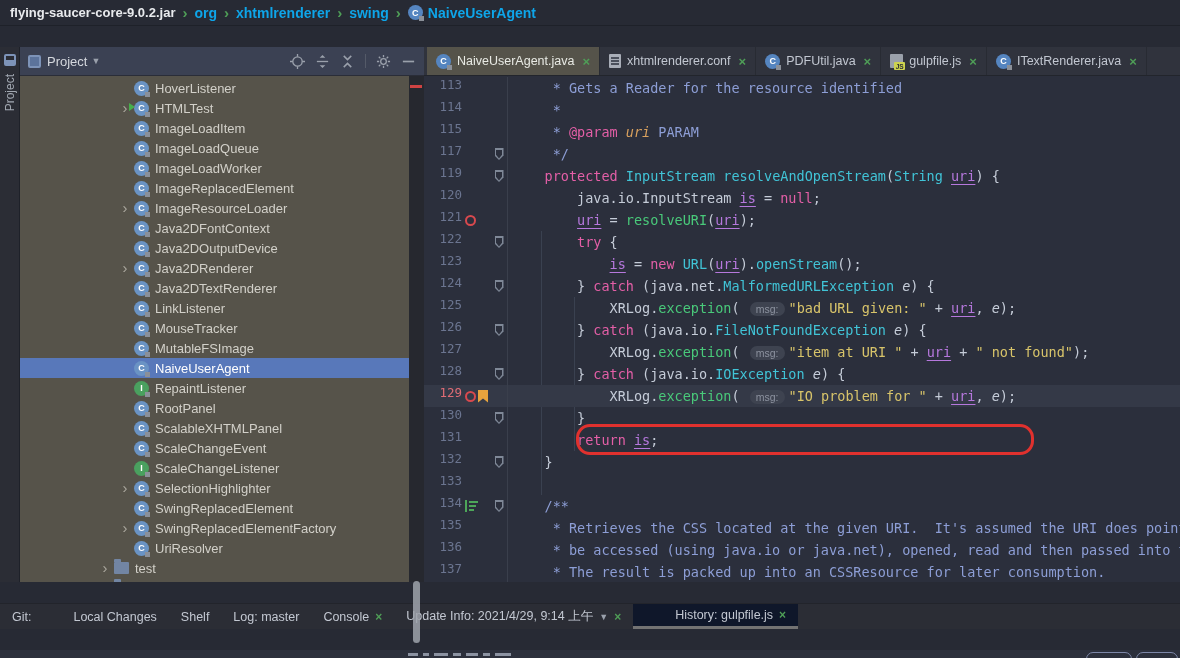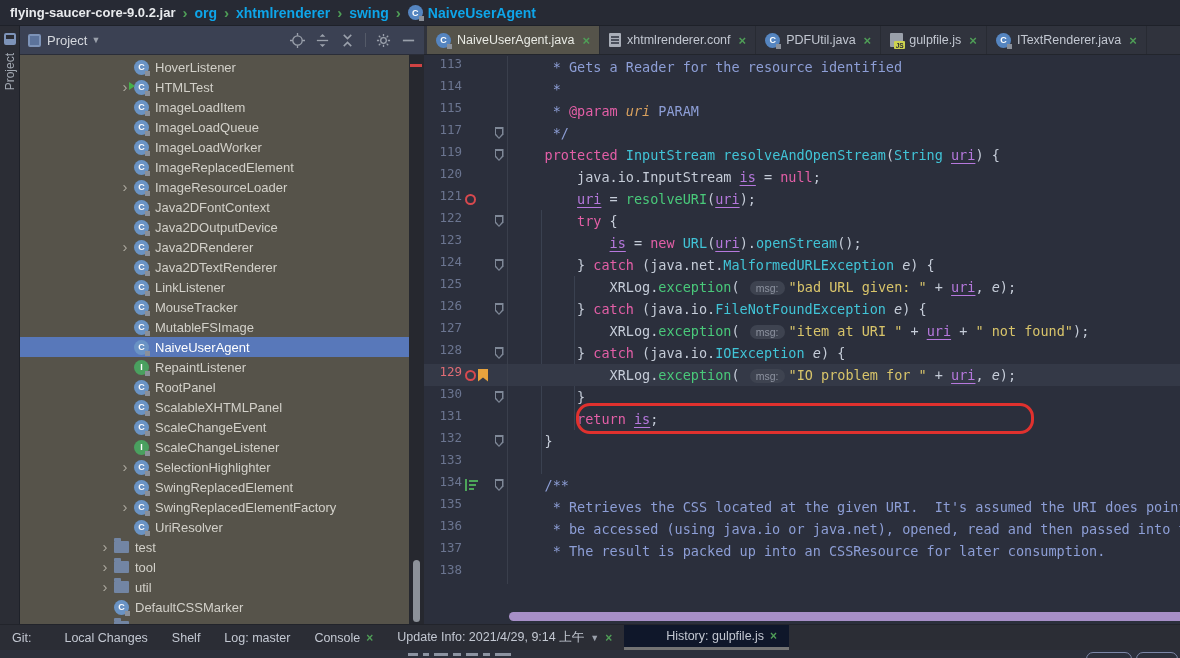--- a/index.html
+++ b/index.html
@@ -1,18 +1,18 @@
 <!DOCTYPE html>
 <html><head>
 <meta charset="utf-8">
 <style>
   * { margin:0; padding:0; box-sizing:border-box; }
   html,body { width:1180px; height:658px; overflow:hidden; background:#1f2128;
               font-family:"Liberation Sans", sans-serif; }
-  .app { width:1180px; height:658px; display:flex; flex-direction:column; background:#272a34; }
+  .app { width:1180px; height:658px; display:flex; flex-direction:column; background:#272a34;gap:21px; }
 
   
   .crumbbar { height:26px; flex:0 0 26px; background:#272a34; display:flex; align-items:center;
               padding-left:10px; border-bottom:1px solid #1e2129; white-space:nowrap; }
   .crumb-root { color:#e9ebee; font-weight:bold; font-size:13px; }
   .crumb-item { color:#0ea5e9; font-size:14px;font-weight:bold; }
   .crumb-sep { color:#4f9e57; font-size:15px; margin:0 7px; font-weight:bold; }
   .cicon { display:inline-flex; width:15px; height:15px; border-radius:50%; background:#5585c0;
            color:#fff; font-size:9px; font-weight:bold; align-items:center; justify-content:center;
            margin-right:5px; position:relative; flex:0 0 15px;}
@@ -108,21 +108,21 @@
   .redbox { position:absolute; left:152px; top:348px; width:458px; height:31px;
             border:3px solid #e0312e; border-radius:14px; }
   .rednote { position:absolute; left:396px; top:405px; color:#f03b30; font-size:16.5px; font-weight:bold;
              font-family:"Liberation Sans",sans-serif; }
   .hscroll { position:absolute; left:85px; right:0; top:557px; height:9px; background:#a78fc7;
              border-radius:5px 0 0 5px; }
 
   
   .bottombar { height:26px; flex:0 0 26px; background:#2b2d35; border-top:1px solid #22242b;
                display:flex; align-items:stretch; padding-left:12px; font-size:12.5px; color:#c3c8d2;}
-  .bgit { display:flex; align-items:center; margin-right:21px; }
+  .bgit { display:flex; align-items:center; margin-right:30px; }
   .bitem { display:flex; align-items:center; padding:0 12px; gap:6px; white-space:nowrap;}
   .bitem.sel { background:#0f172a; border-bottom:3px solid #737373;padding-left:42px; }
   .bcaret { color:#9aa0ab; font-size:9px; }
   .bx { color:#4f9e57; font-size:12px; font-weight:bold;}
 
   
   .bstrip { height:8px; flex:0 0 8px; background:#2c303c; position:relative; overflow:hidden; }
   .bstrip .glyphs { position:absolute; left:408px; top:3px; display:flex; gap:5px; }
   .bstrip .glyphs i { display:block; height:3px; background:#8c93a2; }
   .pillout { position:absolute; top:2px; height:14px; border:1.5px solid #7d87a8; border-radius:7px; background:transparent;}

